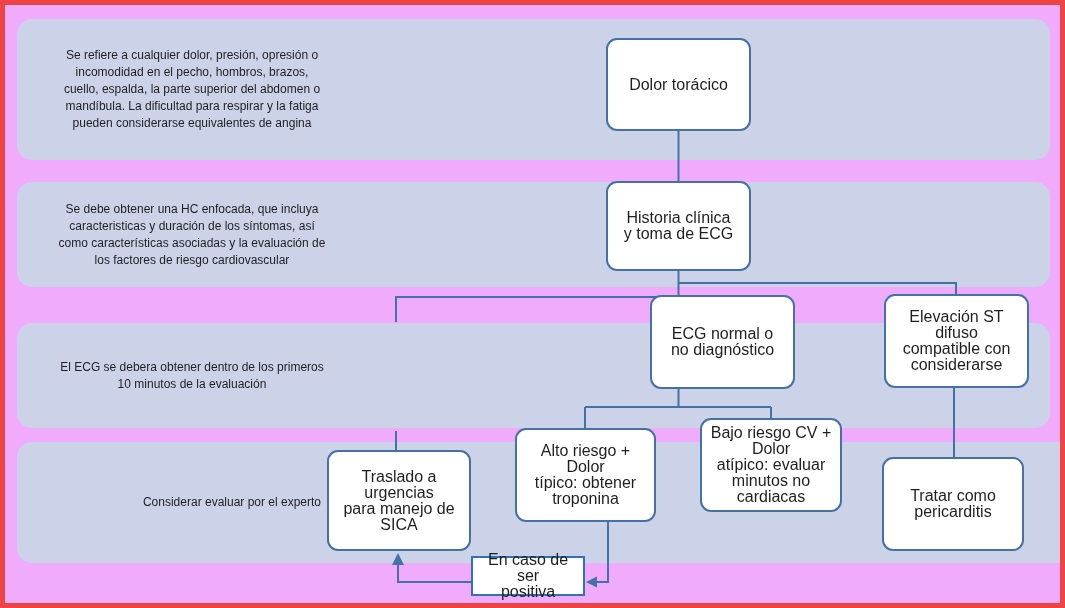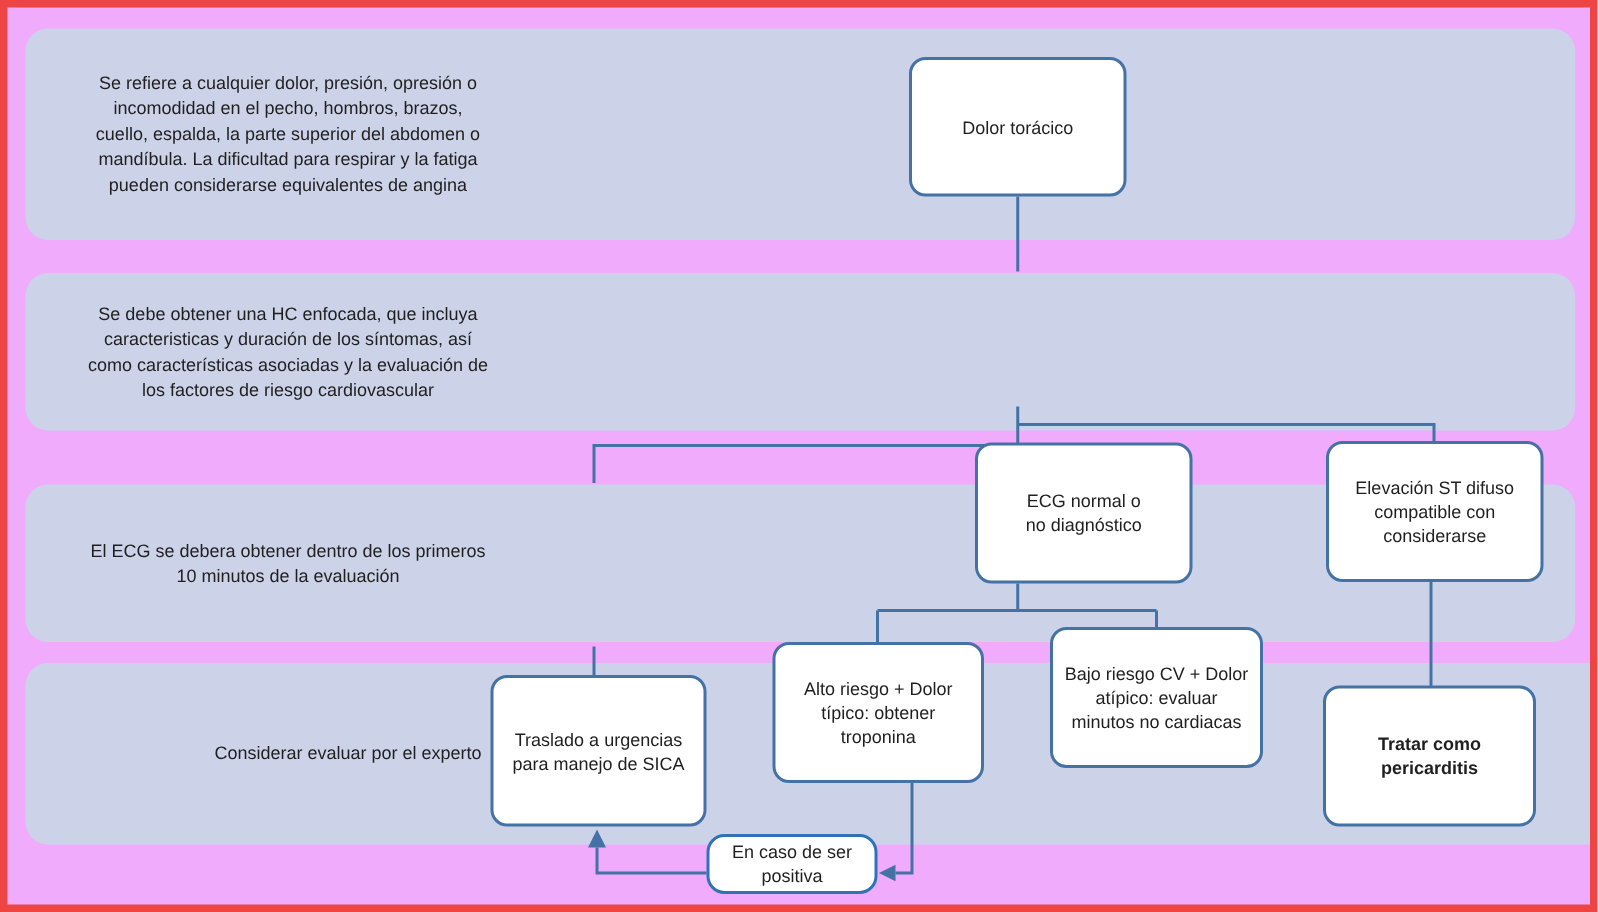--- a/index.html
+++ b/index.html
@@ -27,25 +27,25 @@
   }
   #connectors{position:absolute;left:0;top:0;z-index:2;}
   .node{
     position:absolute;z-index:3;
     box-sizing:border-box;
     background:#ffffff;
     border:2px solid #4472a4;
     border-radius:11px;
     display:flex;align-items:center;justify-content:center;
     text-align:center;
-    font-size:12px;line-height:16px;
+    font-size:16px;line-height:16px;
     white-space:pre-line;
     padding:2px 3px;
   }
-  .node.square{border-radius:12px;border-color:#2e74b5;}
+  .node.square{border-radius:0;border-color:#2e74b5;}
 </style>
 </head>
 <body>
 
 <div id="canvas">
 
   <div class="band" style="top:14px;height:141px;">
     <div class="band-text">Se refiere a cualquier dolor, presión, opresión o
 incomodidad en el pecho, hombros, brazos,
 cuello, espalda, la parte superior del abdomen o
@@ -79,39 +79,41 @@
       <path d="M466 577 H393 V560"></path>
     </g>
     <g fill="#4472a4" stroke="none">
       <polygon points="581,577 592,571.5 592,582.5"></polygon>
       <polygon points="393,548 387,560 399,560"></polygon>
     </g>
   </svg>
 
   <div class="node" style="left:601px;top:33px;width:145px;height:93px;">Dolor torácico</div>
 
+  <div class="node" style="left:601px;top:176px;width:145px;height:90px;">Historia clínica
+y toma de ECG</div>
 
   <div class="node" style="left:601px;top:290px;width:145px;height:94px;margin-left:44px;">ECG normal o
 no diagnóstico</div>
 
 
   <div class="node" style="left:879px;top:289px;width:145px;height:94px;">Elevación ST difuso
 compatible con
 considerarse</div>
 
   <div class="node" style="left:510px;top:423px;width:141px;height:94px;">Alto riesgo + Dolor
 típico: obtener
 troponina</div>
 
   <div class="node" style="left:695px;top:413px;width:142px;height:94px;">Bajo riesgo CV + Dolor
 atípico: evaluar
 minutos no cardiacas</div>
 
   <div class="node" style="left:322px;top:445px;width:144px;height:101px;">Traslado a urgencias
 para manejo de SICA</div>
 
-  <div class="node" style="left:877px;top:452px;width:142px;height:94px;font-weight:bold;">Tratar como
+  <div class="node" style="left:877px;top:452px;width:142px;height:94px;">Tratar como
 pericarditis</div>
 
   <div class="node square" style="left:466px;top:551px;width:114px;height:40px;">En caso de ser
 positiva</div>
 
 </div>
 
 </body></html>

